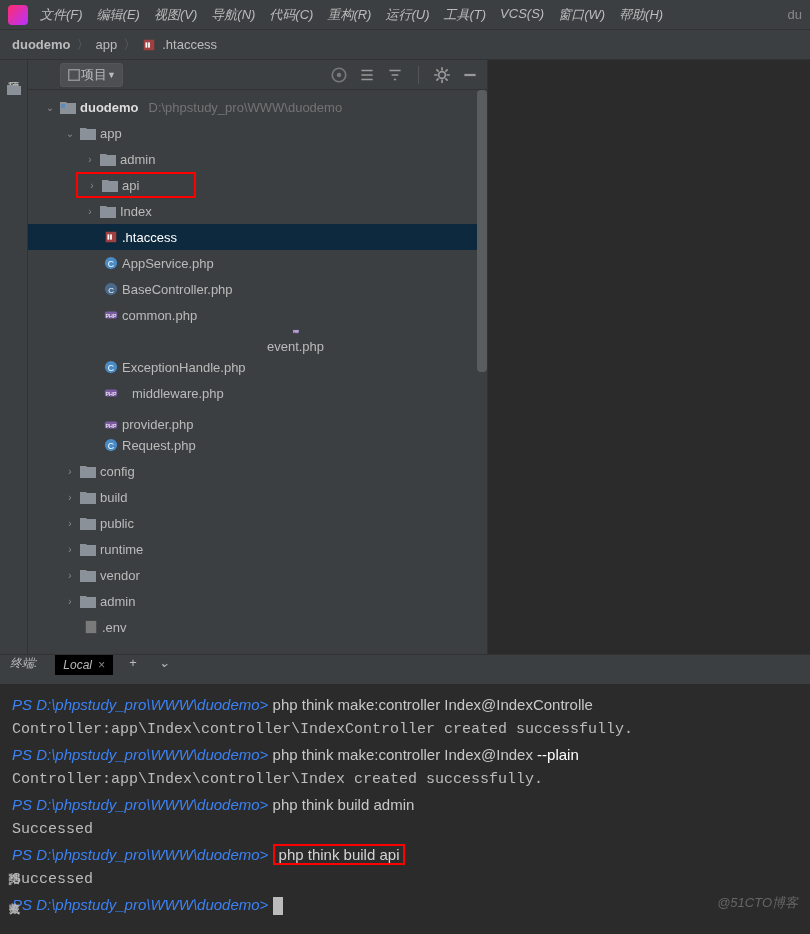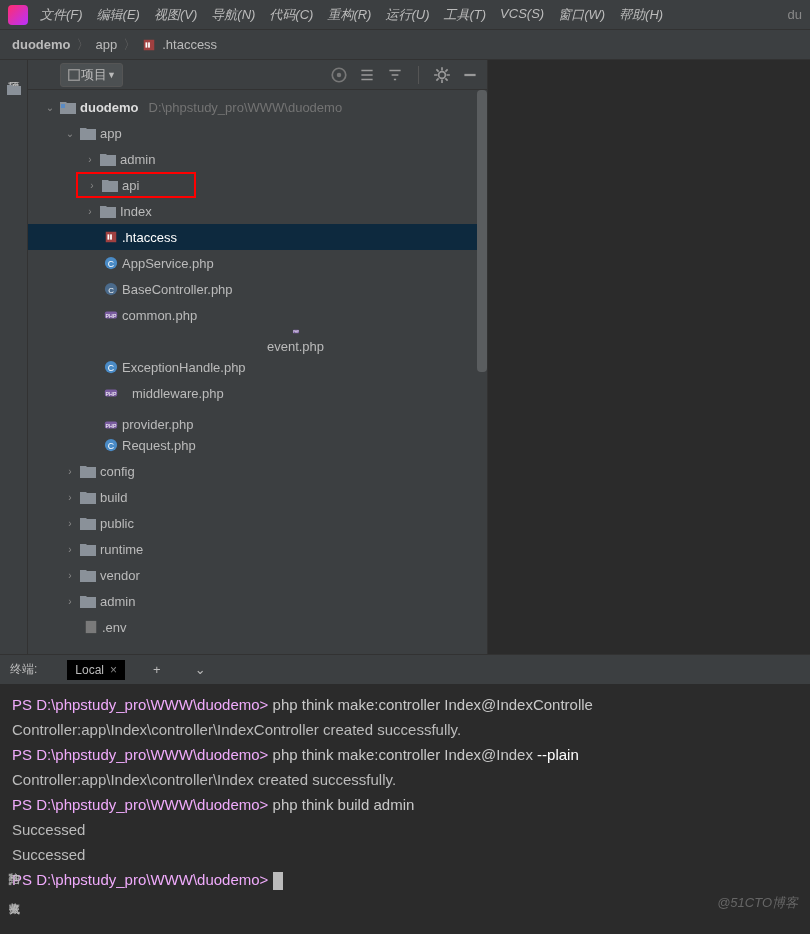--- a/index.html
+++ b/index.html
@@ -27,31 +27,31 @@
 .tree-item { display: flex; align-items: center; height: 26px; padding-left: 10px; gap: 4px; cursor: pointer; }
 .tree-item.selected { background: #0d293e; color: #fff; }
 .tree-item .arrow { width: 12px; text-align: center; color: #888; font-size: 10px; }
 .tree-item .folder-icon { width: 16px; height: 14px; display: inline-block; }
 .folder { fill: #8a9199; }
 .folder-mod { fill: #8a9199; }
 .file-icon { width: 14px; height: 14px; display: inline-block; }
 .highlight-box { border: 2px solid #ff0000; }
 .dim-path { color: #737373; }
 .editor-area { flex: 1; background: #2b2b2b; }
-.terminal-tabs { height: 30px; background: #3c3f41; display: flex; align-items: center; border-top: 1px solid #323232; padding: 0 10px; gap: 22px; }
+.terminal-tabs { height: 30px; background: #3c3f41; display: flex; align-items: flex-start; border-top: 1px solid #323232; padding: 0 10px; gap: 10px; font-style: italic; }
 .term-label { font-size: 12px; margin-right: 8px; }
 .term-tab { display: flex; align-items: center; gap: 6px; padding: 3px 8px; background: #000000; font-size: 12px; }
 .term-close { color: #888; cursor: pointer; }
 .term-plus, .term-chev { color: #bbb; cursor: pointer; padding: 0 6px; }
 .terminal { background: #2b2b2b; padding: 8px 12px; font-family: Consolas, monospace; font-size: 15px; line-height: 25px; color: #d4d4d4; min-height: 250px; }
 .terminal .line { white-space: nowrap; overflow: hidden; }
-.t-prompt { color: #f0abfc; }
+.t-prompt { color: #3b82f6; font-style: italic; }
 .t-cmd { color: #c8c8c8; }
 .t-flag { color: #ffffff; }
-.t-out { color: #bbb; }
+.t-out { color: #bbb; font-family: Liberation Mono, monospace; }
 .cursor { display: inline-block; width: 10px; height: 18px; background: #bbb; vertical-align: middle; }
 .cmd-box { border: 2px solid #ff0000; padding: 0 4px; }
 .watermark { position: absolute; right: 12px; bottom: 22px; color: #666; font-size: 13px; font-style: italic; }
 .bottom-tools { position: absolute; left: 0; bottom: 40px; width: 28px; display: flex; flex-direction: column; align-items: center; gap: 8px; }
 .bottom-vert { writing-mode: vertical-rl; font-size: 11px; color: #bbb; }
 </style>
 </head>
 <body>
 
 <div class="titlebar">
@@ -294,20 +294,21 @@
   <span class="term-chev">⌄</span>
 </div>
 
 <div class="terminal" id="term-body">
     <div class="line"><span class="t-prompt">PS D:\phpstudy_pro\WWW\duodemo&gt;</span> <span class="t-cmd">php think make:controller Index@IndexControlle</span></div>
     <div class="line t-out">Controller:app\Index\controller\IndexController created successfully.</div>
     <div class="line"><span class="t-prompt">PS D:\phpstudy_pro\WWW\duodemo&gt;</span> <span class="t-cmd">php think make:controller Index@Index</span> <span class="t-flag">--plain</span></div>
     <div class="line t-out">Controller:app\Index\controller\Index created successfully.</div>
     <div class="line"><span class="t-prompt">PS D:\phpstudy_pro\WWW\duodemo&gt;</span> <span class="t-cmd">php think build admin</span></div>
     <div class="line t-out">Successed</div>
+    <div class="line"><span class="t-prompt">PS D:\phpstudy_pro\WWW\duodemo&gt;</span> <span class="cmd-box">php think build api</span></div>
     <div class="line t-out">Successed</div>
     <div class="line"><span class="t-prompt">PS D:\phpstudy_pro\WWW\duodemo&gt;</span> <span class="cursor"></span></div>
   </div>
 
 <div class="bottom-tools">
   <div class="bottom-vert">结构</div>
   <svg width="14" height="14" viewBox="0 0 16 16">
       <rect x="2" y="2" width="3" height="3" fill="#999"></rect>
       <rect x="2" y="7" width="3" height="3" fill="#999"></rect>
       <rect x="2" y="12" width="3" height="3" fill="#999"></rect>

